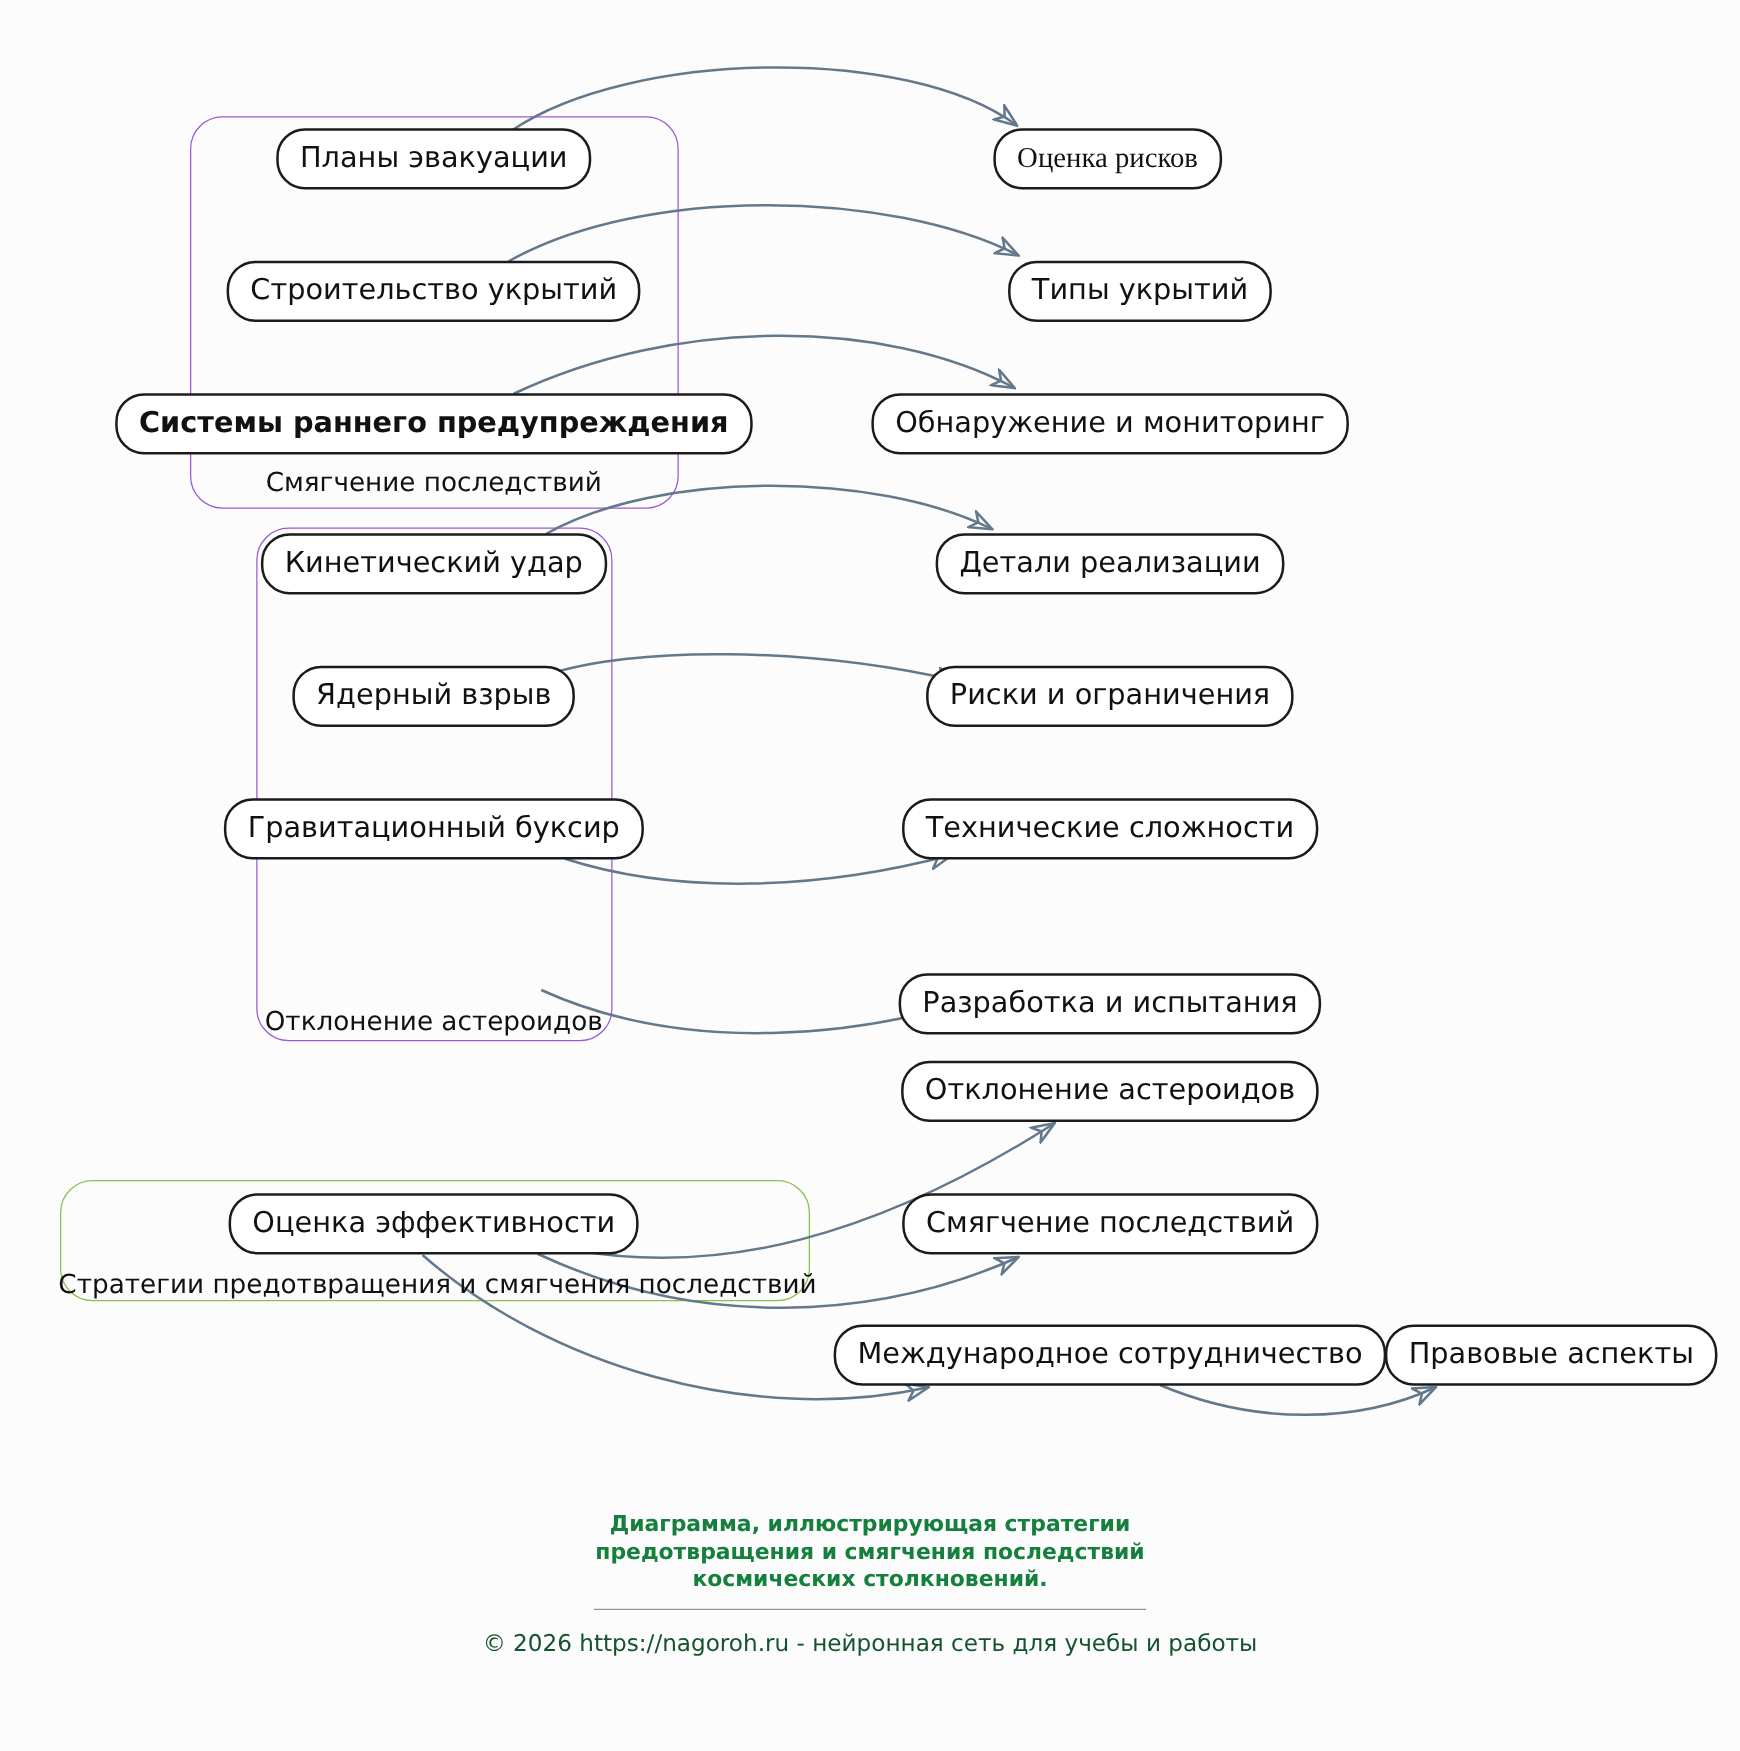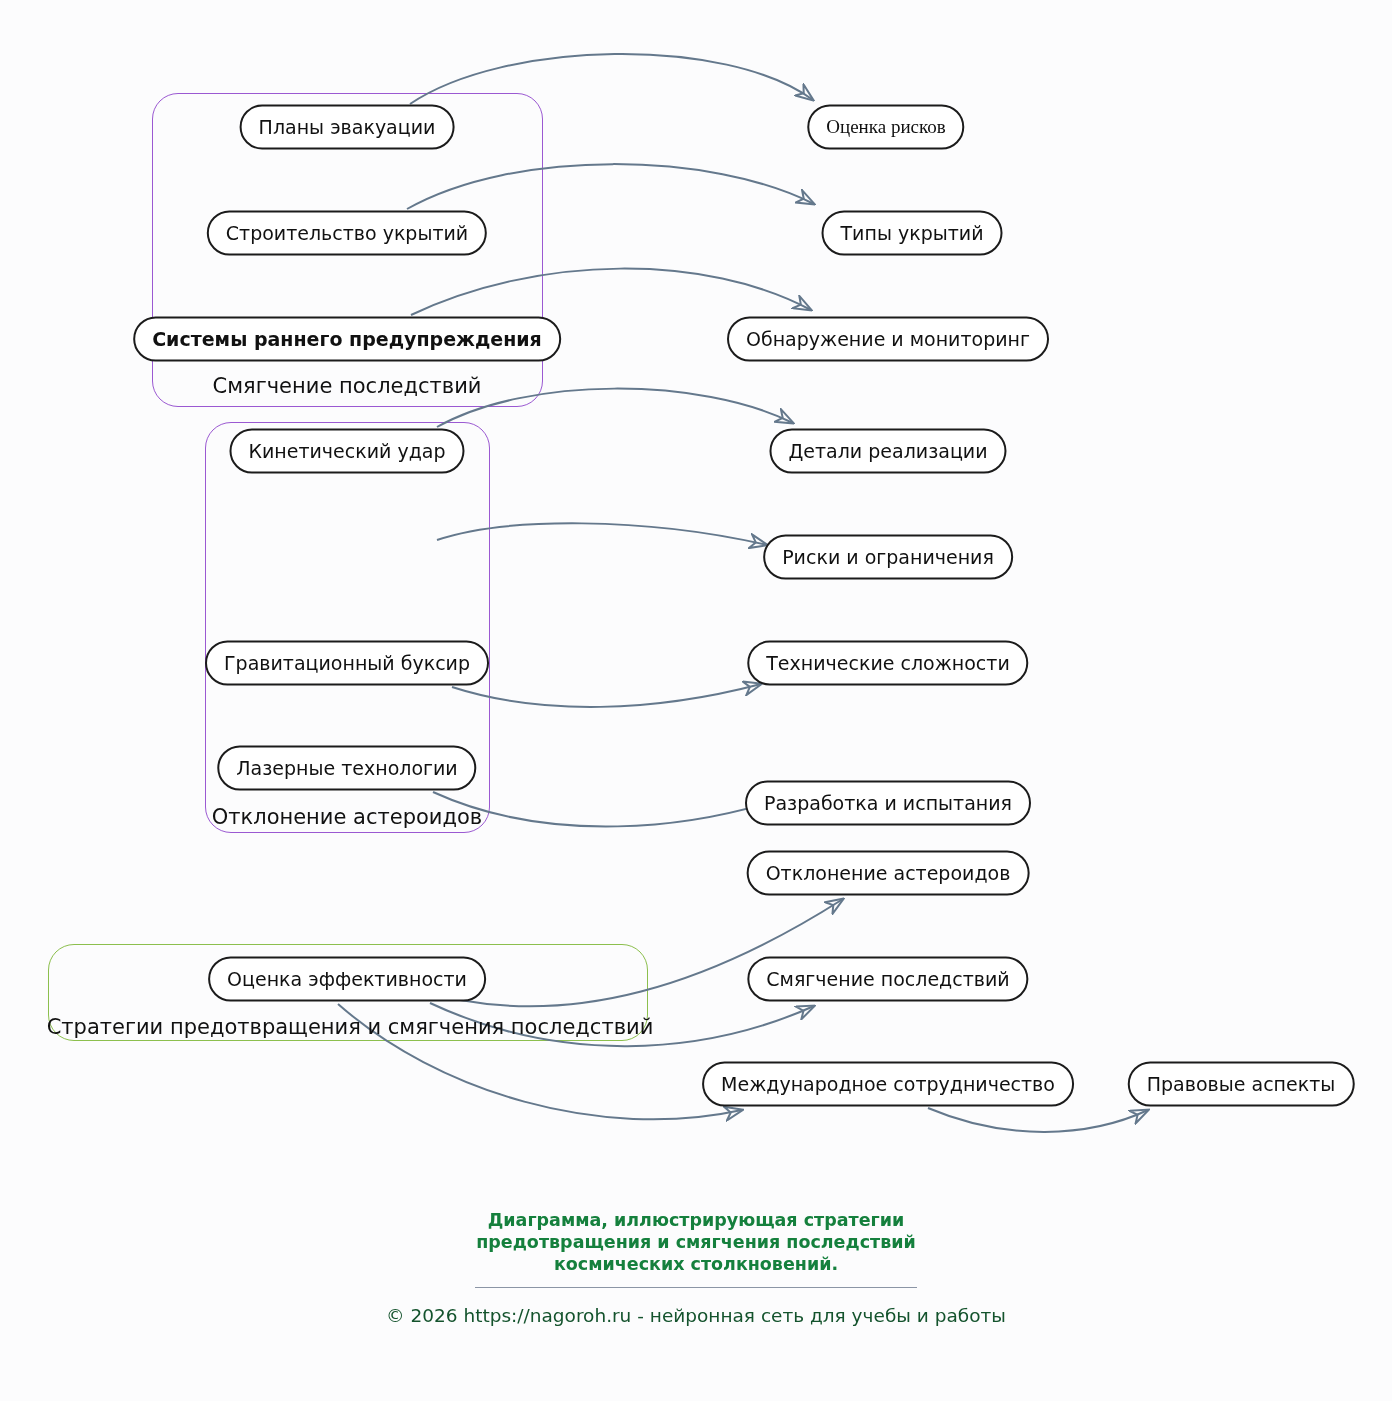--- a/index.html
+++ b/index.html
@@ -40,21 +40,21 @@
     white-space: nowrap;
     z-index: 3;
   }
   .node {
     position: absolute;
     transform: translate(-50%, -50%);
     background: #ffffff;
     border: 2px solid #1b1b1b;
     border-radius: 23px;
     padding: 9px 17px 10px 17px;
-    font-size: 19px;
+    font-size: 23px;
     color: #111111;
     white-space: nowrap;
     z-index: 3;
   }
   .footer {
     position: absolute;
     left: 0; right: 0;
     top: 1209px;
     text-align: center;
     z-index: 3;
@@ -106,22 +106,22 @@
     <path d="M 460 1000 C 575 1021, 700 990, 843 899" marker-end="url(#arrow)"></path>
     <path d="M 430 1003 C 558 1063, 700 1057, 814 1006" marker-end="url(#arrow)"></path>
     <path d="M 338 1004 C 438 1092, 600 1141, 742 1110" marker-end="url(#arrow)"></path>
     <path d="M 928 1108 C 1006 1141, 1088 1138, 1148 1110" marker-end="url(#arrow)"></path>
   </svg>
 
   <div class="node" style="left:347px; top:127px;">Планы эвакуации</div>
   <div class="node" style="left:347px; top:233px;">Строительство укрытий</div>
   <div class="node" style="left:347px; top:339px;font-weight:bold;">Системы раннего предупреждения</div>
   <div class="node" style="left:347px; top:451px;">Кинетический удар</div>
+  <div class="node" style="left:347px; top:557px;">Ядерный взрыв</div>
   <div class="node" style="left:347px; top:663px;">Гравитационный буксир</div>
-  <div class="node" style="left:347px; top:768px;">Лазерные технологии</div>
   <div class="node" style="left:347px; top:979px;">Оценка эффективности</div>
 
   <div class="node" style="left:886px; top:127px;font-family:Liberation Serif, serif;">Оценка рисков</div>
   <div class="node" style="left:912px; top:233px;">Типы укрытий</div>
   <div class="node" style="left:888px; top:339px;">Обнаружение и мониторинг</div>
   <div class="node" style="left:888px; top:451px;">Детали реализации</div>
   <div class="node" style="left:888px; top:557px;">Риски и ограничения</div>
   <div class="node" style="left:888px; top:663px;">Технические сложности</div>
   <div class="node" style="left:888px; top:768px;margin-top:35px;">Разработка и испытания</div>
   <div class="node" style="left:888px; top:873px;">Отклонение астероидов</div>

